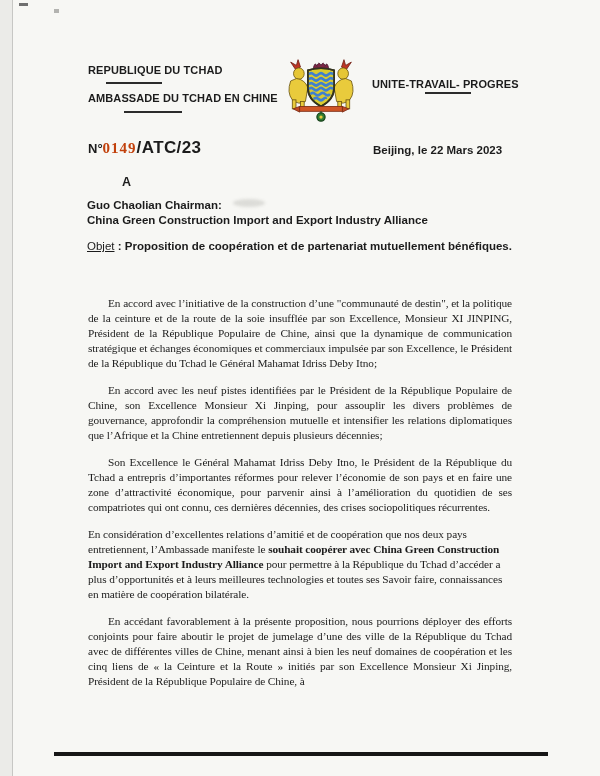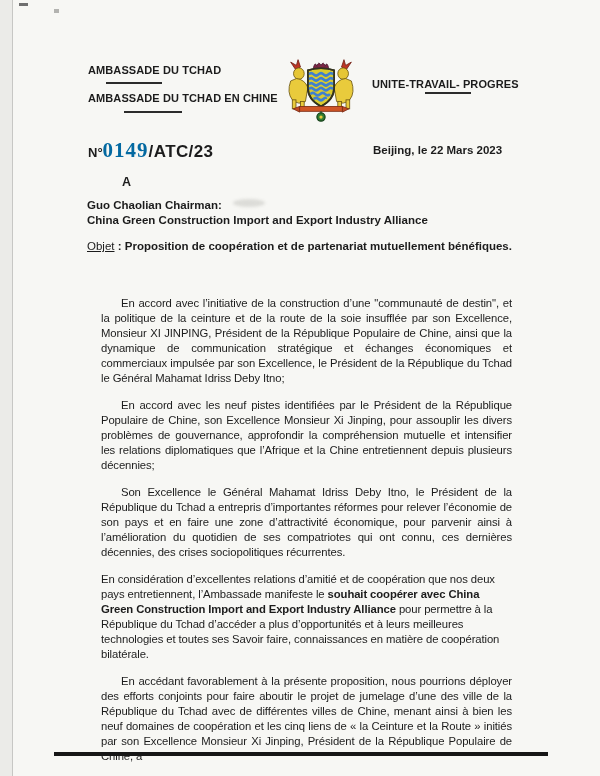--- a/index.html
+++ b/index.html
@@ -25,57 +25,57 @@
   .rule1 { width: 56px; border-top: 2px solid #2b2b2b; margin: 6px 0 8px 18px; }
   .rule2 { width: 58px; border-top: 2px solid #2b2b2b; margin: 7px 0 0 36px; }
 
   .emblem { position: absolute; left: 280px; top: 56px; }
 
   .motto { position: absolute; left: 372px; top: 64px; font-weight: bold; font-size: 11px; letter-spacing: .1px; margin-top: 14px; }
   .rule3 { position: absolute; left: 425px; top: 92px; width: 46px; border-top: 2px solid #2b2b2b; }
 
   .refline { position: absolute; left: 88px; top: 138px; white-space: nowrap; }
   .ref-prefix { font-weight: bold; font-size: 13px; }
-  .ref-number { font-family: "Liberation Serif", serif; font-weight: 600; font-size: 21px; color: #0369a1; letter-spacing: 1px; }
+  .ref-number { font-family: "Liberation Serif", serif; font-weight: 600; font-size: 15px; color: #c2410c; letter-spacing: 1px; }
   .ref-suffix { font-weight: bold; font-size: 17px; letter-spacing: .4px; }
 
   .dateline { position: absolute; left: 373px; top: 144px; font-weight: bold; font-size: 11.5px; }
 
   .salutation { position: absolute; left: 122px; top: 175px; font-weight: bold; font-size: 12.5px; }
 
   .recipient { position: absolute; left: 87px; top: 198px; font-weight: bold; font-size: 11.5px; line-height: 14.5px; }
 
   .smudge { position: absolute; left: 233px; top: 199px; width: 32px; height: 8px;
             background: #dcdcd8; border-radius: 50%; filter: blur(1.5px); }
 
   .subject { position: absolute; left: 87px; top: 239px; width: 436px;
              font-size: 11.5px; line-height: 15.5px; font-weight: bold; }
   .subject .label { font-weight: 400; text-decoration: underline; }
 
   .bodytext { position: absolute; left: 88px; top: 296px; width: 424px;
               font-size: 11.3px; line-height: 15px; letter-spacing: -0.1px; }
-  .bodytext p { margin: 0 0 12px 13px; }
+  .bodytext p { margin: 0 0 12px 0; font-family: Liberation Serif, serif; }
   .jst { text-align: justify; text-indent: 20px; }
   .b { font-weight: bold; }
 
   .footer-rule { position: absolute; left: 54px; top: 752px; width: 494px; height: 4px; background: #161616; }
   .footer-addr { position: absolute; left: 44px; top: 758px; width: 514px; text-align: center;
                  font-weight: bold; font-size: 9.5px; letter-spacing: -0.1px; color: #181818; }
 </style>
 </head>
 <body>
 
 <div class="page">
 
   <div class="scan-strip"></div>
   <div class="mark1"></div>
   <div class="mark2"></div>
 
   <div class="hdr-left">
-    <div>AMBASSADE DU TCHAD</div>
+    <div>REPUBLIQUE DU TCHAD</div>
     <div class="rule1"></div>
     <div>AMBASSADE DU TCHAD EN CHINE</div>
     <div class="rule2"></div>
   </div>
 
   <svg class="emblem" width="82" height="68" viewBox="0 0 100 82" aria-hidden="true">
     <g stroke="#6b5410" stroke-width="1">
       <path d="M19,16 L13,7 L20,11 L22,4 L25,13 Z" fill="#bf3526" stroke="#6e1c12"></path>
       <ellipse cx="23" cy="21" rx="6.5" ry="7" fill="#e6c636"></ellipse>
       <path d="M13,30 Q8,44 15,53 Q23,60 31,55 L34,38 Q30,28 20,27 Z" fill="#e9cb3c"></path>

